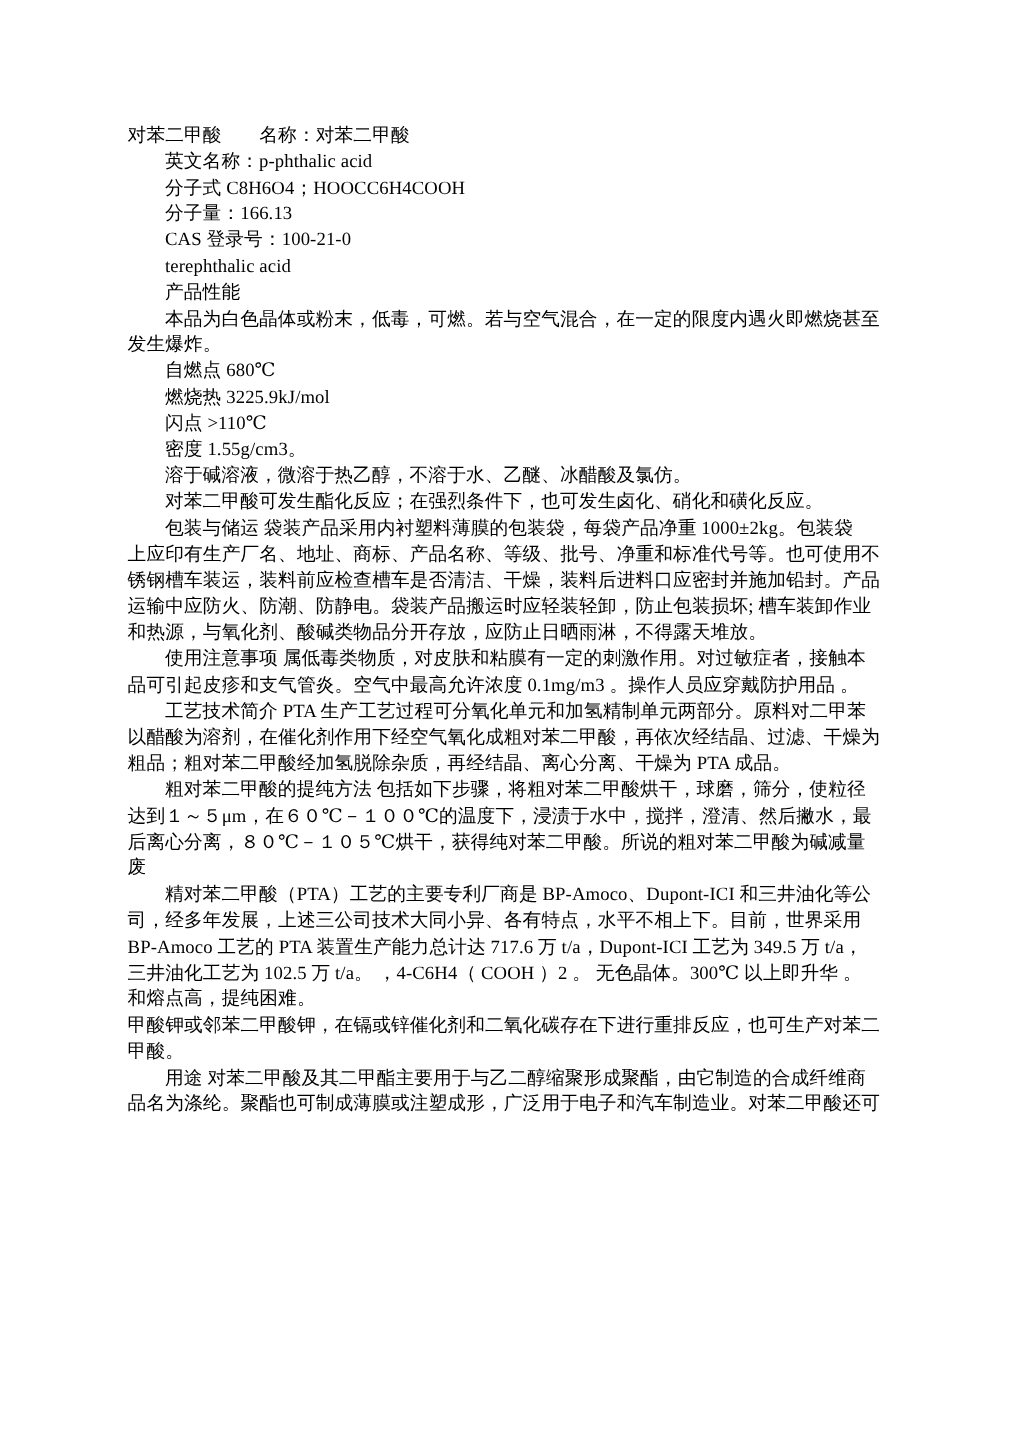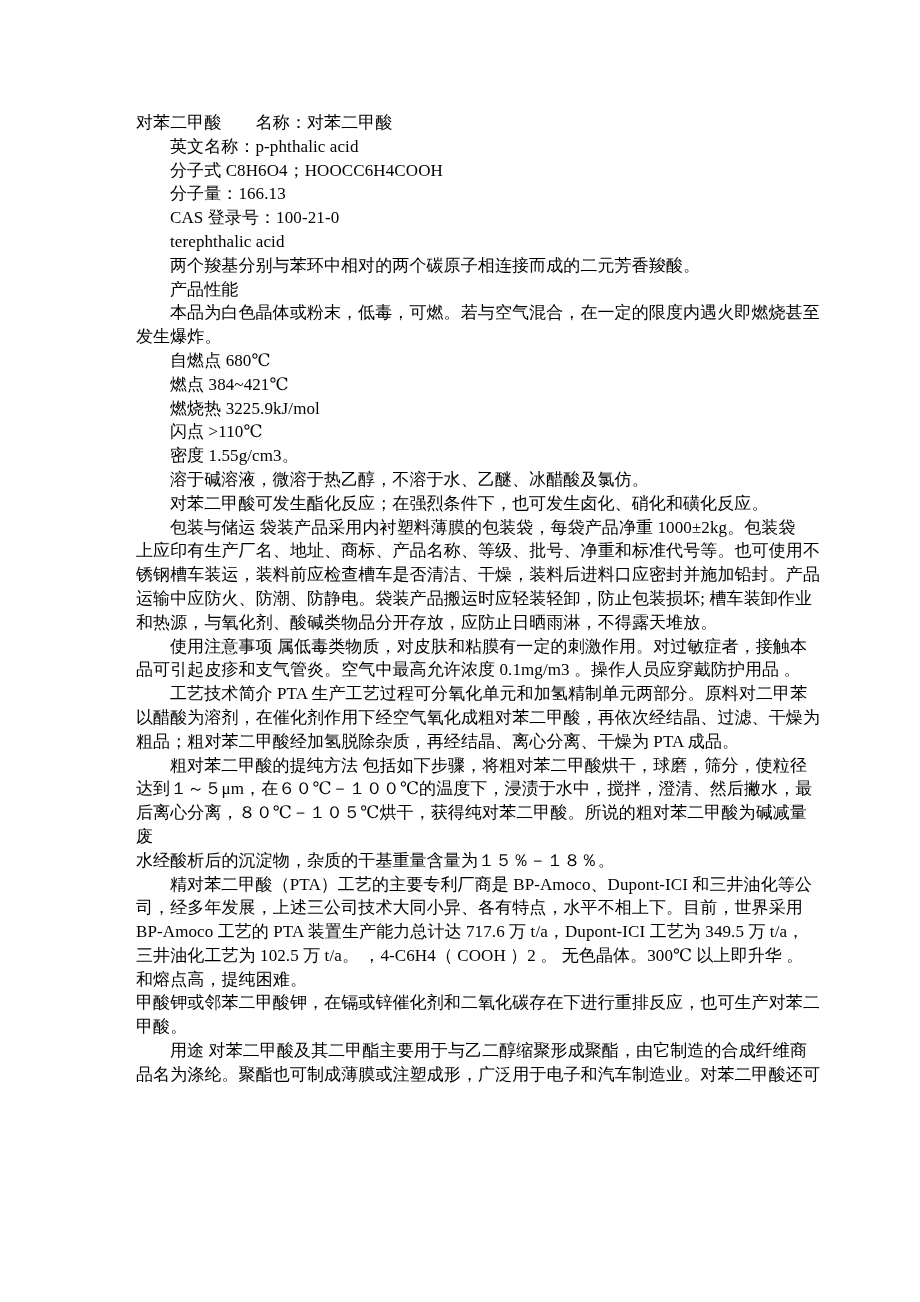--- a/index.html
+++ b/index.html
@@ -11,21 +11,21 @@
     position: relative;
     width: 920px;
     height: 1302px;
     background: #ffffff;
     overflow: hidden;
     font-family: "Liberation Serif", "DejaVu Serif", serif;
     color: #000000;
   }
   .doc-body {
     position: absolute;
-    left: 136px;
+    left: 116px;
     top: 111px;
     width: 684px;
   }
   .line {
     font-size: 17px;
     line-height: 23.8px;
     white-space: pre-wrap;
     letter-spacing: 0.1px;
     word-break: break-all;
   }
@@ -37,45 +37,42 @@
 <body>
 
 <div class="page">
   <div class="doc-body">
       <div class="line">对苯二甲酸　　名称：对苯二甲酸</div>
       <div class="line indent">英文名称：p-phthalic acid</div>
       <div class="line indent">分子式 C8H6O4；HOOCC6H4COOH</div>
       <div class="line indent">分子量：166.13</div>
       <div class="line indent">CAS 登录号：100-21-0</div>
       <div class="line indent">terephthalic acid</div>
-      <div class="line indent">两个羧基分别与苯环中相对的两个碳原子相连接而成的二元芳香羧酸。</div>
       <div class="line indent">产品性能</div>
       <div class="line indent">本品为白色晶体或粉末，低毒，可燃。若与空气混合，在一定的限度内遇火即燃烧甚至</div>
       <div class="line">发生爆炸。</div>
       <div class="line indent">自燃点 680℃</div>
-      <div class="line indent">燃点 384~421℃</div>
       <div class="line indent">燃烧热 3225.9kJ/mol</div>
       <div class="line indent">闪点 &gt;110℃</div>
       <div class="line indent">密度 1.55g/cm3。</div>
       <div class="line indent">溶于碱溶液，微溶于热乙醇，不溶于水、乙醚、冰醋酸及氯仿。</div>
       <div class="line indent">对苯二甲酸可发生酯化反应；在强烈条件下，也可发生卤化、硝化和磺化反应。</div>
       <div class="line indent">包装与储运 袋装产品采用内衬塑料薄膜的包装袋，每袋产品净重 1000±2kg。包装袋</div>
       <div class="line">上应印有生产厂名、地址、商标、产品名称、等级、批号、净重和标准代号等。也可使用不</div>
       <div class="line">锈钢槽车装运，装料前应检查槽车是否清洁、干燥，装料后进料口应密封并施加铅封。产品</div>
       <div class="line">运输中应防火、防潮、防静电。袋装产品搬运时应轻装轻卸，防止包装损坏; 槽车装卸作业</div>
       <div class="line">和热源，与氧化剂、酸碱类物品分开存放，应防止日晒雨淋，不得露天堆放。</div>
       <div class="line indent">使用注意事项 属低毒类物质，对皮肤和粘膜有一定的刺激作用。对过敏症者，接触本</div>
       <div class="line">品可引起皮疹和支气管炎。空气中最高允许浓度 0.1mg/m3 。操作人员应穿戴防护用品 。</div>
       <div class="line indent">工艺技术简介 PTA 生产工艺过程可分氧化单元和加氢精制单元两部分。原料对二甲苯</div>
       <div class="line">以醋酸为溶剂，在催化剂作用下经空气氧化成粗对苯二甲酸，再依次经结晶、过滤、干燥为</div>
       <div class="line">粗品；粗对苯二甲酸经加氢脱除杂质，再经结晶、离心分离、干燥为 PTA 成品。</div>
       <div class="line indent">粗对苯二甲酸的提纯方法 包括如下步骤，将粗对苯二甲酸烘干，球磨，筛分，使粒径</div>
       <div class="line">达到１～５μm，在６０℃－１００℃的温度下，浸渍于水中，搅拌，澄清、然后撇水，最</div>
       <div class="line">后离心分离，８０℃－１０５℃烘干，获得纯对苯二甲酸。所说的粗对苯二甲酸为碱减量废</div>
-      <div class="line">水经酸析后的沉淀物，杂质的干基重量含量为１５％－１８％。</div>
       <div class="line indent">精对苯二甲酸（PTA）工艺的主要专利厂商是 BP-Amoco、Dupont-ICI 和三井油化等公</div>
       <div class="line">司，经多年发展，上述三公司技术大同小异、各有特点，水平不相上下。目前，世界采用</div>
       <div class="line">BP-Amoco 工艺的 PTA 装置生产能力总计达 717.6 万 t/a，Dupont-ICI 工艺为 349.5 万 t/a，</div>
       <div class="line">三井油化工艺为 102.5 万 t/a。 ，4-C6H4（ COOH ）2 。 无色晶体。300℃ 以上即升华 。</div>
       <div class="line">和熔点高，提纯困难。</div>
       <div class="line">甲酸钾或邻苯二甲酸钾，在镉或锌催化剂和二氧化碳存在下进行重排反应，也可生产对苯二</div>
       <div class="line">甲酸。</div>
       <div class="line indent">用途 对苯二甲酸及其二甲酯主要用于与乙二醇缩聚形成聚酯，由它制造的合成纤维商</div>
       <div class="line">品名为涤纶。聚酯也可制成薄膜或注塑成形，广泛用于电子和汽车制造业。对苯二甲酸还可</div>
     </div>

